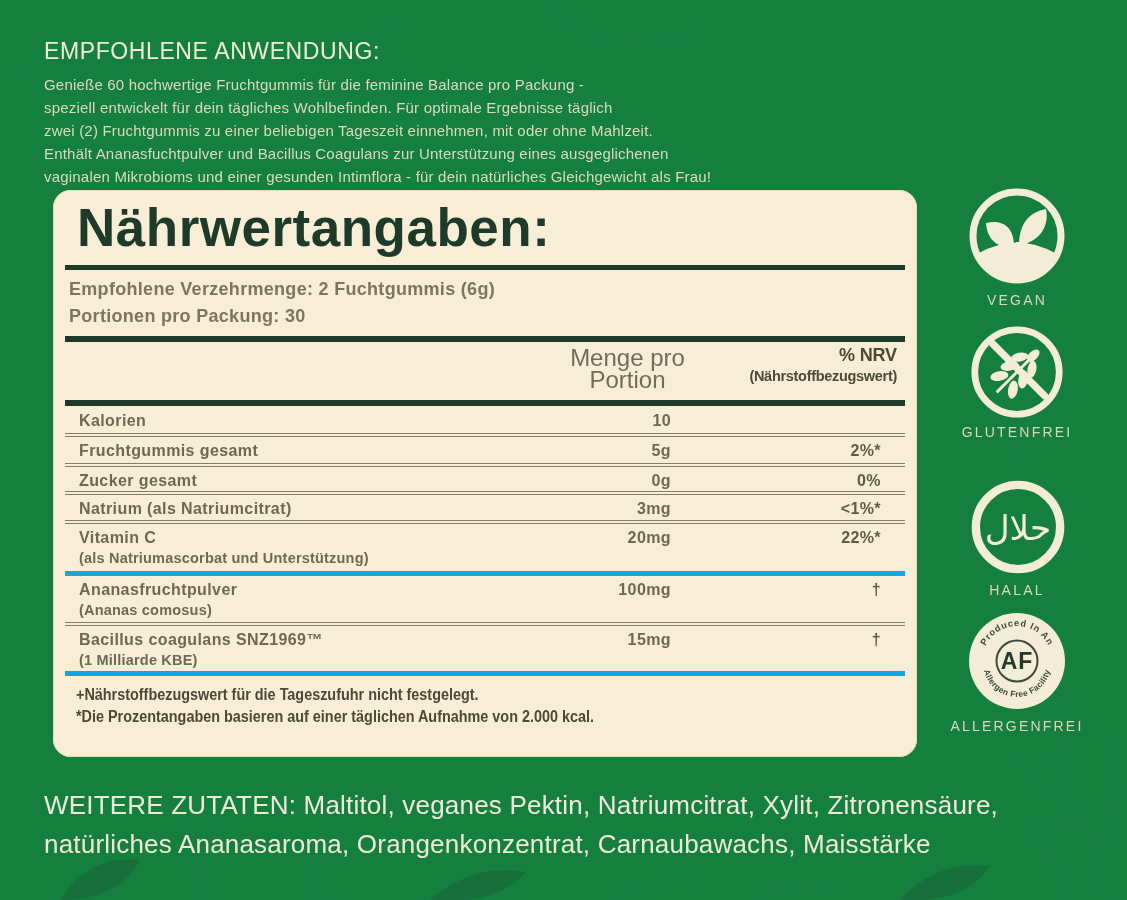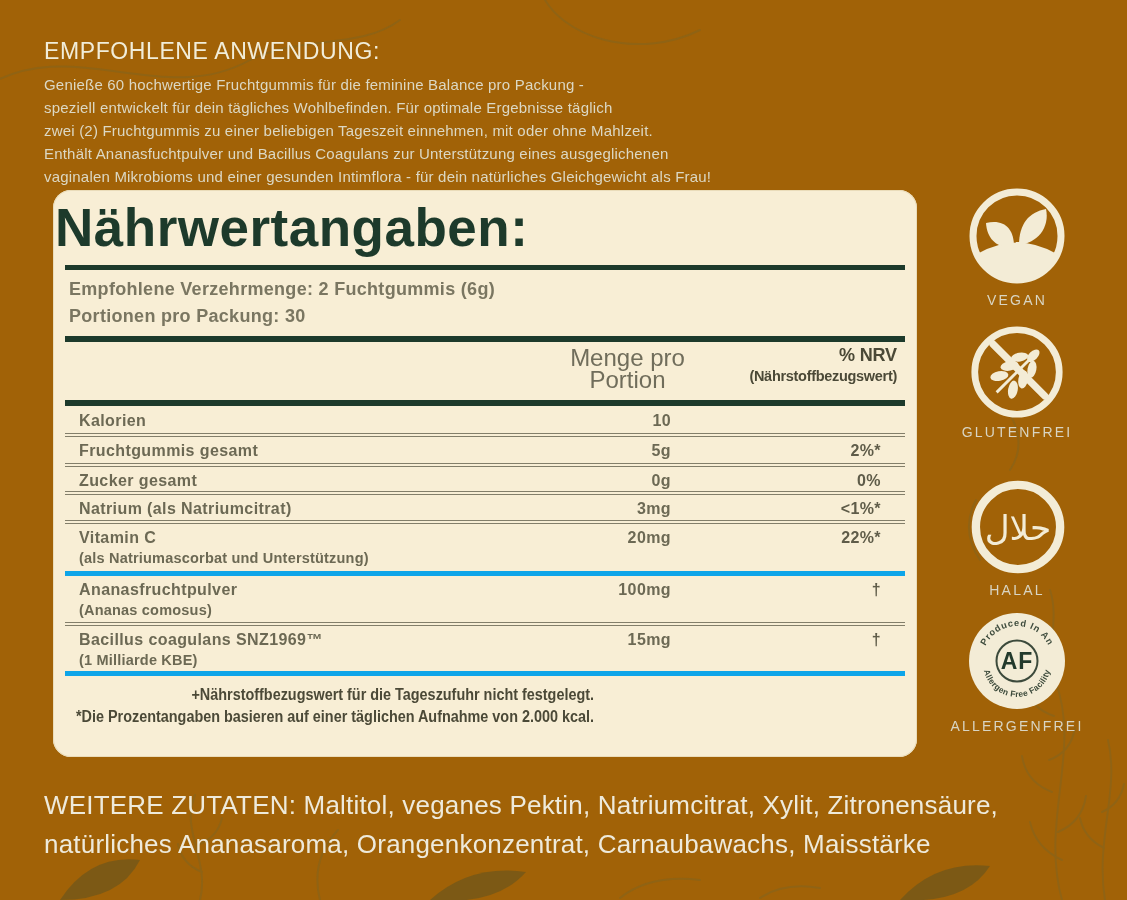--- a/index.html
+++ b/index.html
@@ -1,18 +1,18 @@
 <!DOCTYPE html>
 <html><head>
 <meta charset="utf-8">
 <style>
   html,body{margin:0;padding:0;background:#0d261f;}
   .canvas{
     position:relative; width:1127px; height:900px; overflow:hidden;
-    background:#a16207;
+    background:#15803d;
     font-family:"Liberation Sans", sans-serif;
   }
   .bg-decor{position:absolute; inset:0; pointer-events:none;}
 
   
   .usage{position:absolute; left:44px; top:38px; width:760px;}
   .usage-heading{
     font-size:23px; font-weight:500; letter-spacing:.6px;
     color:#f1edd9; margin:0 0 8px 0;
   }
@@ -21,21 +21,21 @@
     color:#dcd8c4; letter-spacing:.2px;
   }
 
   
   .panel{
     position:absolute; left:53px; top:190px; width:864px; height:567px;
     background:#f8eed5; border-radius:18px;
     box-shadow:inset 0 0 0 1px #eadcba;
   }
   .p-title{
-    position:absolute; left:2px; top:6px;
+    position:absolute; left:24px; top:6px;
     font-size:53px; font-weight:bold; letter-spacing:.5px;
     color:#1d3a2b; line-height:64px; white-space:nowrap;
   }
   .rule{position:absolute; left:12px; right:12px; background:#1d3a2b;}
   .rule-title{top:75px; height:5px;}
   .rule-a{top:146px; height:6px;}
   .rule-b{top:210px; height:6px;}
   .serving{position:absolute; left:16px; top:86px;}
   .serving-line{
     font-size:18px; font-weight:bold; letter-spacing:.3px;
@@ -66,21 +66,21 @@
   .nutrient-main{font-size:16px; font-weight:bold; letter-spacing:.4px;}
   .nutrient-sub{font-size:14.5px; font-weight:bold; letter-spacing:.2px; margin-top:3px;}
   .cell-amount{
     text-align:right; padding-right:44px;
     font-size:16px; font-weight:bold; color:#6c6954; letter-spacing:.4px;
   }
   .cell-nrv{
     text-align:right; padding-right:24px;
     font-size:16px; font-weight:bold; color:#5f5c49; letter-spacing:.4px;
   }
-  .footnotes{position:absolute; left:23px; top:494px;text-align:right;}
+  .footnotes{position:absolute; left:23px; top:494px;}
   .footnote-line{
     font-size:16px; font-weight:bold; color:#4b4937; line-height:22px;
     transform:scaleX(.9); transform-origin:left; white-space:nowrap;
   }
 
   
   .badge-label{
     position:absolute; left:922px; width:190px; text-align:center;
     font-size:14px; font-weight:400; letter-spacing:2.2px;
     color:#d9d5c3;

